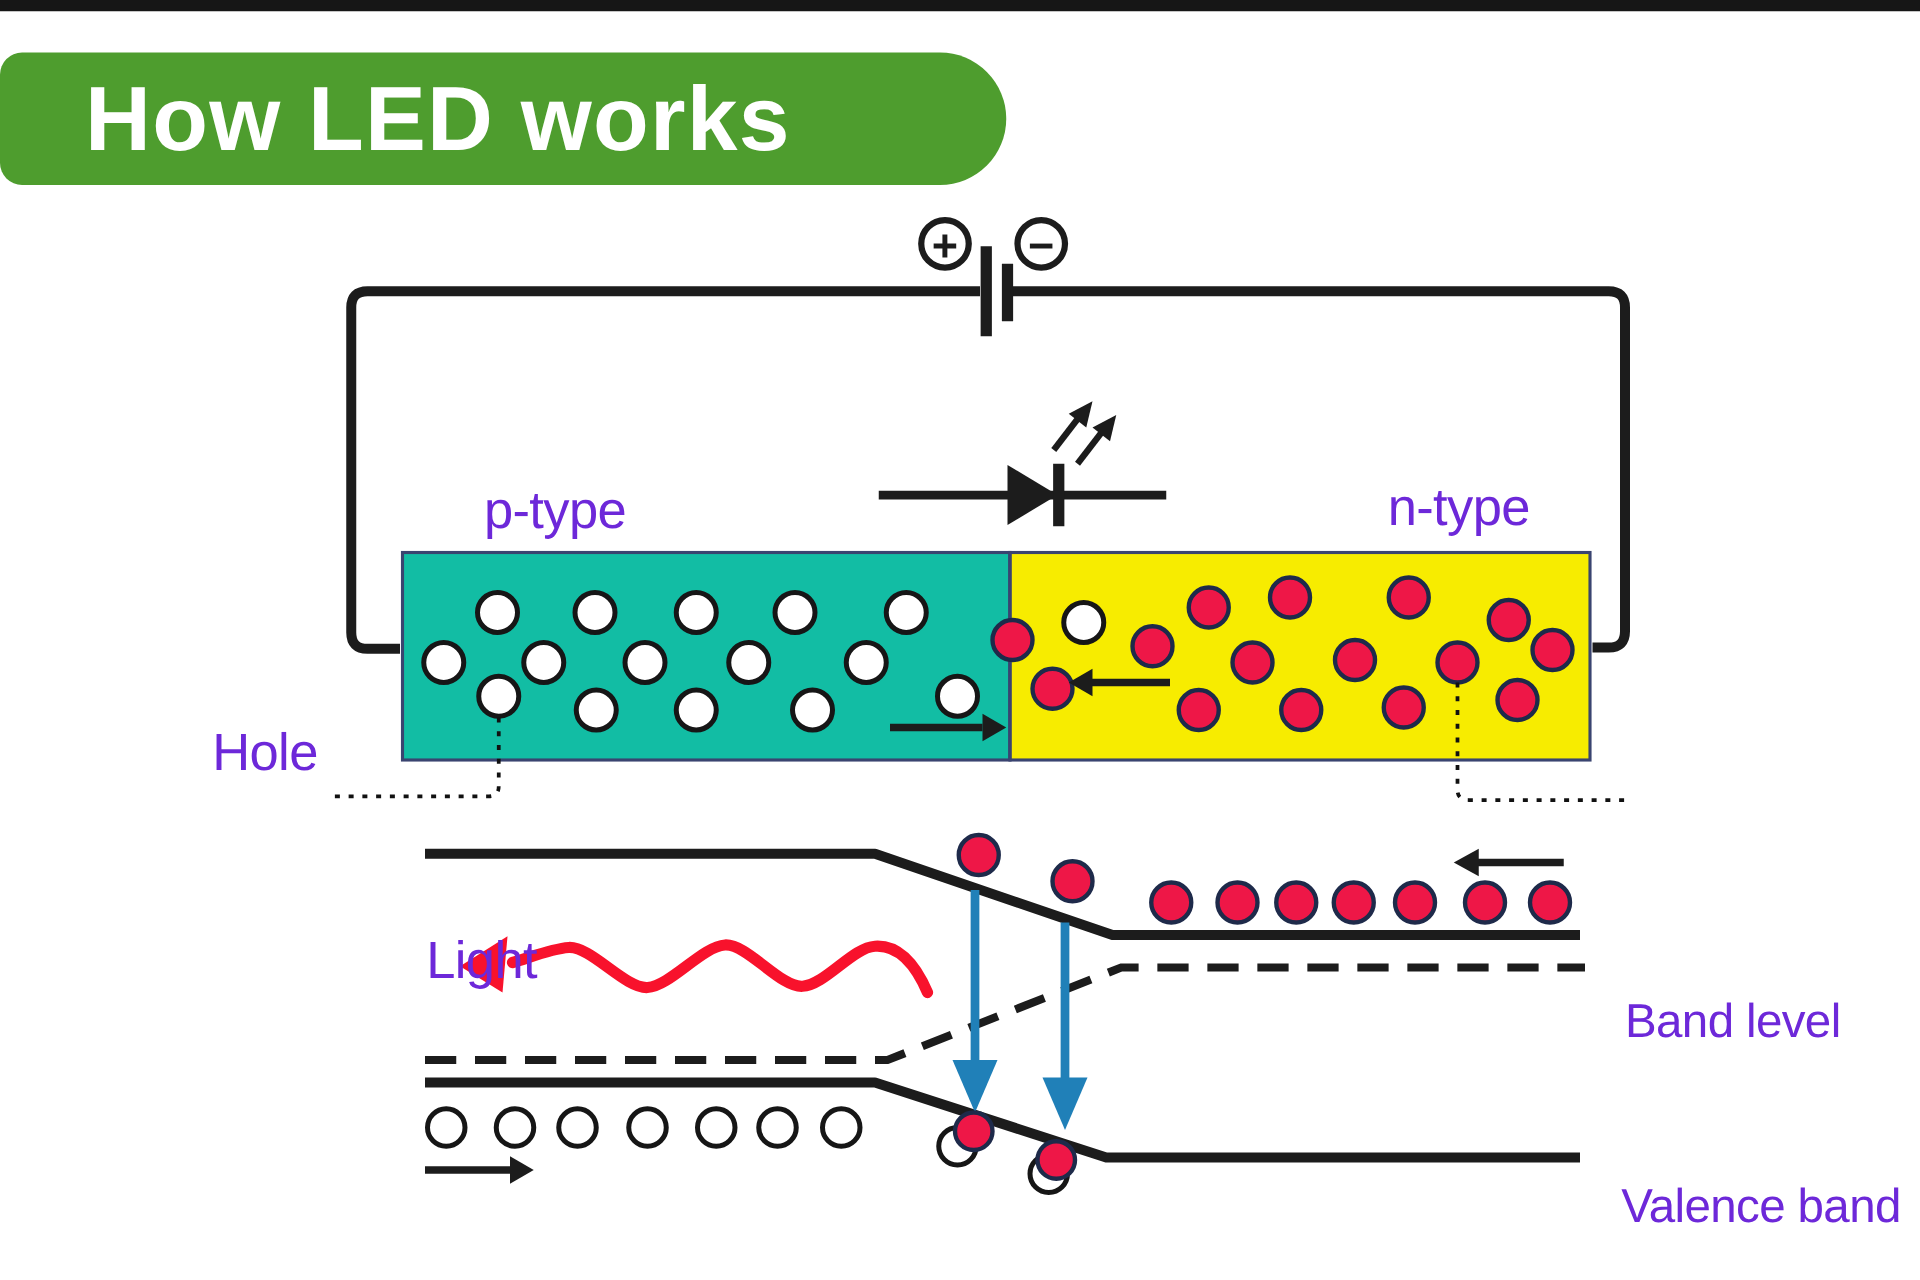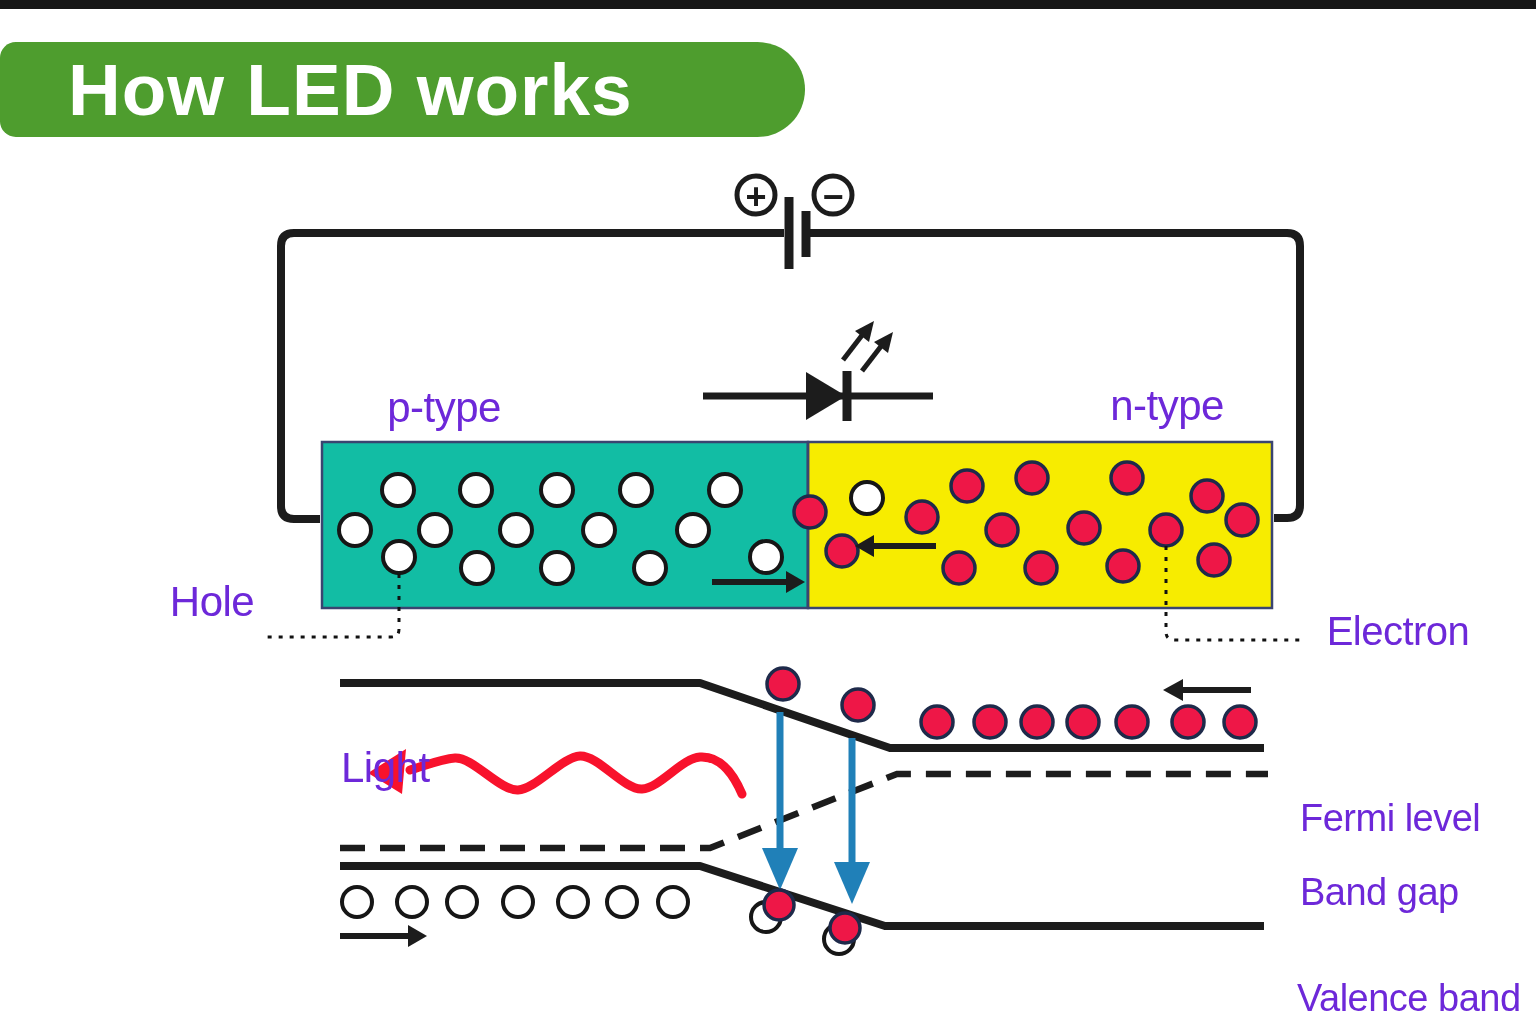--- a/index.html
+++ b/index.html
@@ -2,21 +2,21 @@
 <html style="--banner-bg: #4e9d2e; --banner-text: #ffffff; --p-type-fill: #12bda4; --n-type-fill: #f7ec00; --electron-fill: #ee1747; --electron-stroke: #1e2a4a; --hole-fill: #ffffff; --hole-stroke: #161616; --wire: #1c1c1c; --recombination-arrow: #2080b8; --light-wave: #f8122c; --block-border: #3a4470; --leader: #111111;"><head>
 <meta charset="utf-8">
 <style>
   html,body{margin:0;padding:0;background:#e8e8e8;}
   .stage{
     position:relative;width:1536px;height:1024px;background:#ffffff;overflow:hidden;
     font-family:"Liberation Sans","DejaVu Sans",sans-serif;
   }
   .topbar{position:absolute;left:0;top:0;width:100%;height:9px;background:#161616;}
   .banner{
-    position:absolute;left:0;top:42px;width:805px;height:95px;
+    position:absolute;left:0;top:42px;width:805px;height:106px;
     background:var(--banner-bg,#4e9d2e);
     border-radius:18px 54px 54px 18px;
     display:flex;align-items:center;padding-left:68px;box-sizing:border-box;
   }
   .banner-title{
     color:var(--banner-text,#fff);font-size:73px;font-weight:600;letter-spacing:1px;
   }
   svg.diagram{position:absolute;left:0;top:0;}
   .lbl{
     position:absolute;font-size:38px;color:#6d28d9;white-space:nowrap;
@@ -190,19 +190,17 @@
       <g>
           <circle cx="779" cy="905" r="15" fill="#ee1747" stroke="#1e2a4a" stroke-width="3.5"></circle>
           <circle cx="845" cy="928" r="15" fill="#ee1747" stroke="#1e2a4a" stroke-width="3.5"></circle>
         </g>
     </g>
   </svg>
 
   <div class="lbl" style="left:444px;top:408px;font-size:42px;">p-type</div>
   <div class="lbl" style="left:1167px;top:406px;font-size:42px;">n-type</div>
   <div class="lbl" style="left:212px;top:602px;font-size:42px;">Hole</div>
-  <div class="lbl" style="left:1398px;top:631px;font-size:40px;">Electron</div>
   <div class="lbl lbl-left" style="left:341px;top:726px;font-size:42px;">Light</div>
-  <div class="lbl lbl-left" style="left:1300px;top:776px;">Fermi level</div>
-  <div class="lbl lbl-left" style="left:1300px;top:850px;">Band gap</div>
-  <div class="lbl lbl-left" style="left:1297px;top:956px;">Valence band</div>
+  <div class="lbl lbl-left" style="left:1300px;top:776px;">Band level</div>
+  <div class="lbl lbl-left" style="left:1297px;top:924px;">Valence band</div>
 
 </div>
 
 </body></html>

